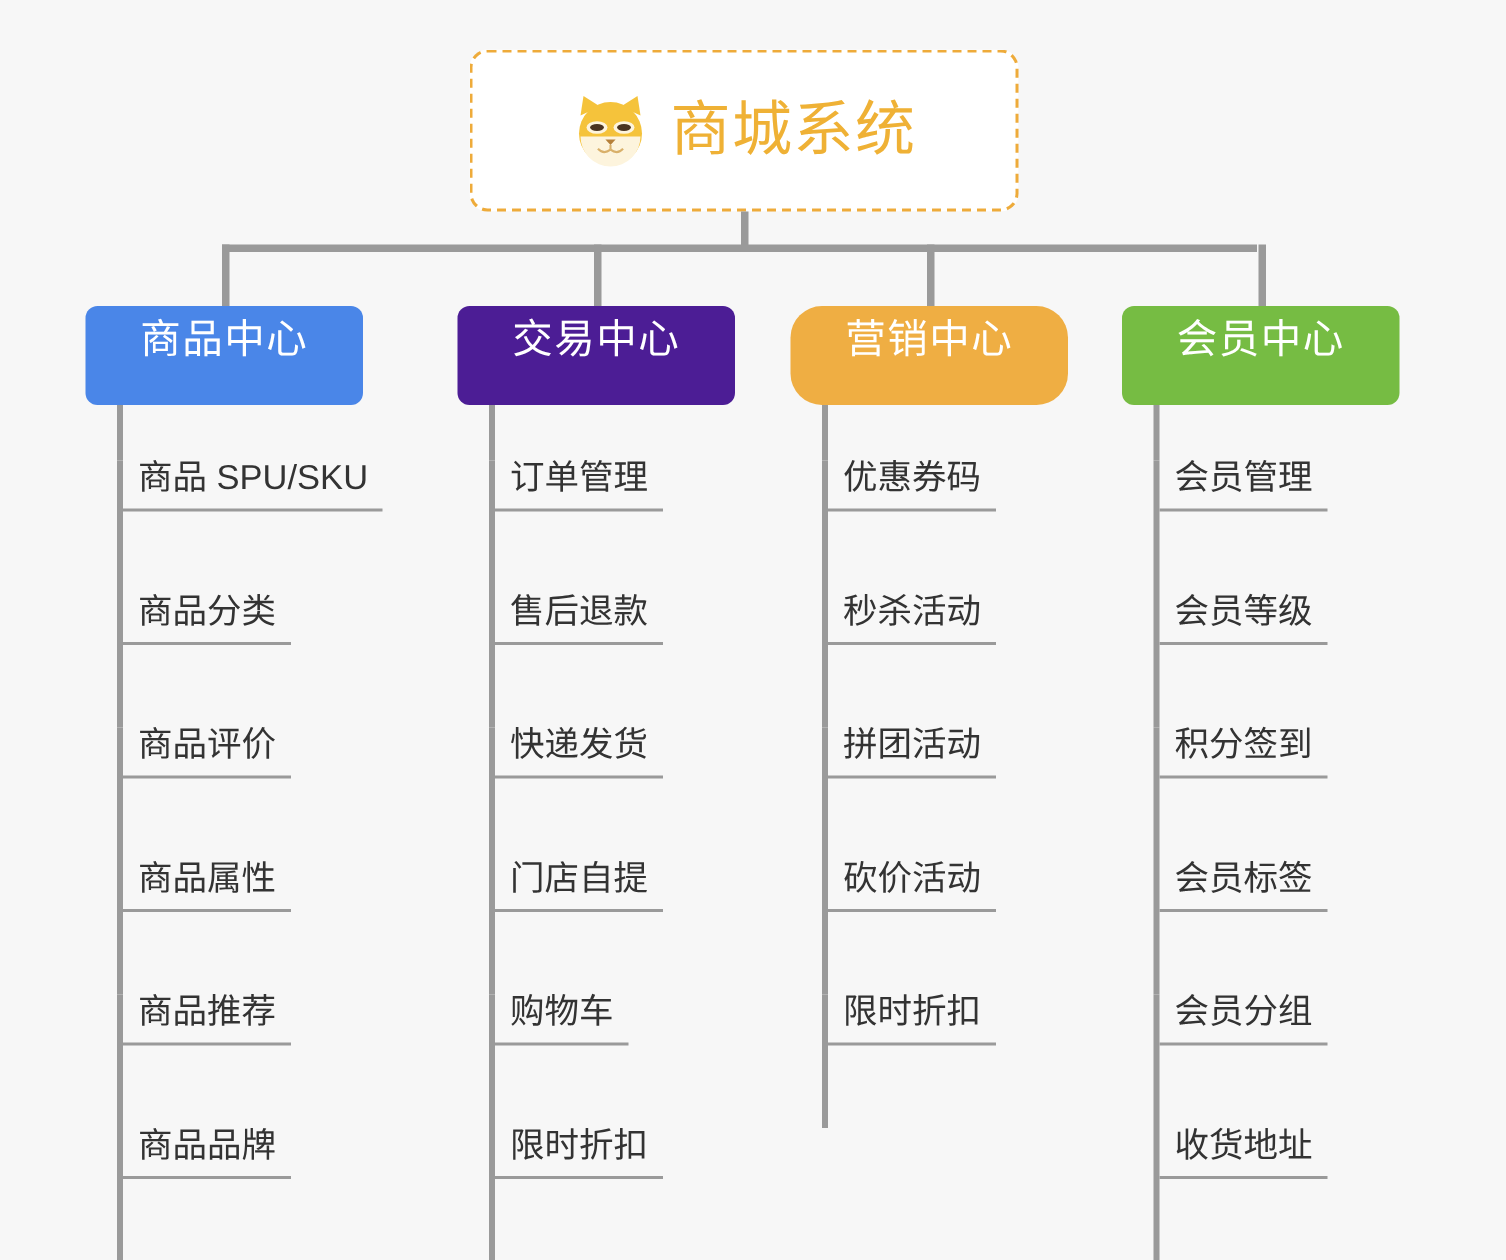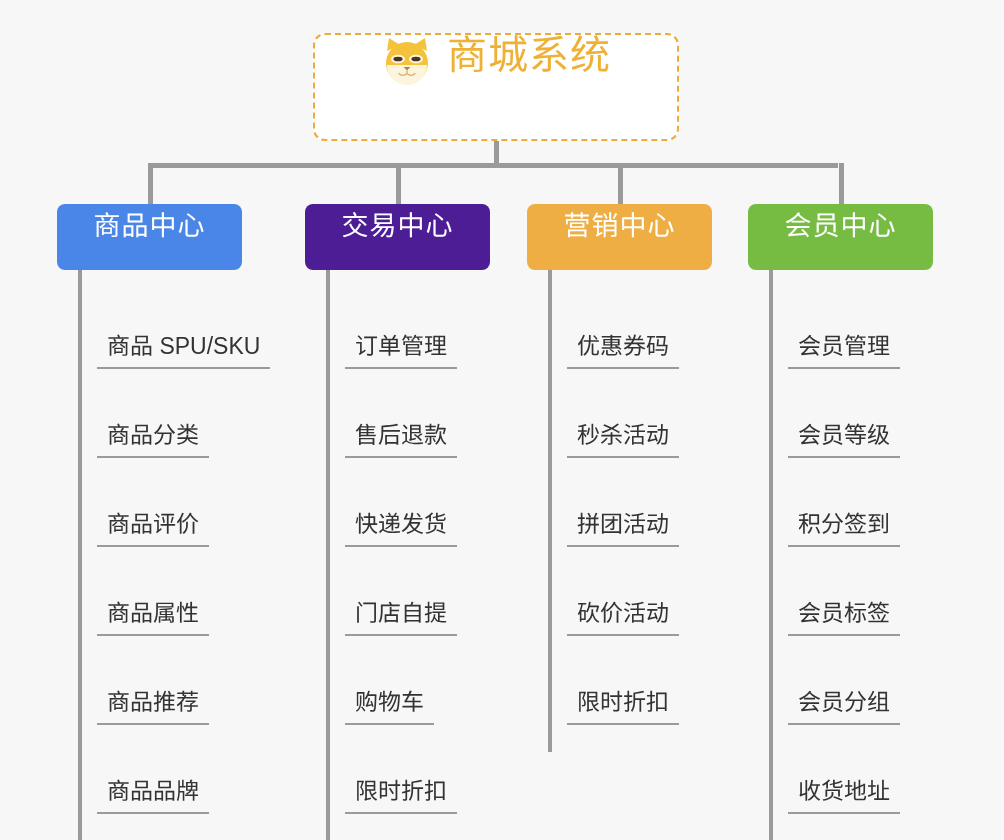--- a/index.html
+++ b/index.html
@@ -27,20 +27,21 @@
     position: absolute;
     left: 313px;
     top: 33px;
     width: 366px;
     height: 108px;
     box-sizing: border-box;
     background: #ffffff;
     border: 2px dashed #eeab3a;
     border-radius: 12px;
     display: flex;
+    align-items: center;
     justify-content: center;
     gap: 14px;
   }
   .root-icon {
     width: 52px;
     height: 52px;
     flex: 0 0 52px;
     position: relative;
   }
   .root-title {
@@ -100,21 +101,21 @@
     display: flex;
     align-items: flex-start;
     justify-content: center;
     color: #ffffff;
     font-size: 27px;
     letter-spacing: 1px;
     white-space: nowrap;
   }
   .cat-1 .cat-header { background: #4a86e8; }
   .cat-2 .cat-header { background: #4c1d95; }
-  .cat-3 .cat-header { background: #efae43; }
+  .cat-3 .cat-header { background: #efae43; border-radius: 21px; }
   .cat-4 .cat-header { background: #76bc43; }
 
   .col-drop-bottom {       
     position: absolute;
     left: 21px;
     top: 107px;
     width: 4px;
     height: 37px;
     background: #9a9a9a;
   }
@@ -125,22 +126,22 @@
     left: 21px;
     top: 144px;
     width: 209px;
   }
   .item {
     position: relative;
     height: 89px;
     box-sizing: border-box;
     border-left: 4px solid #9a9a9a;
     display: flex;
-    align-items: center;
-    padding-left: 25px;
+    align-items: flex-start;
+    padding-left: 10px;
   }
   .item-label {
     font-size: 23px;
     line-height: 1;
     color: #333333;
     white-space: nowrap;
     padding: 0 10px 9px 10px;
     border-bottom: 2px solid #9a9a9a;
     margin-left: -10px;
   }

